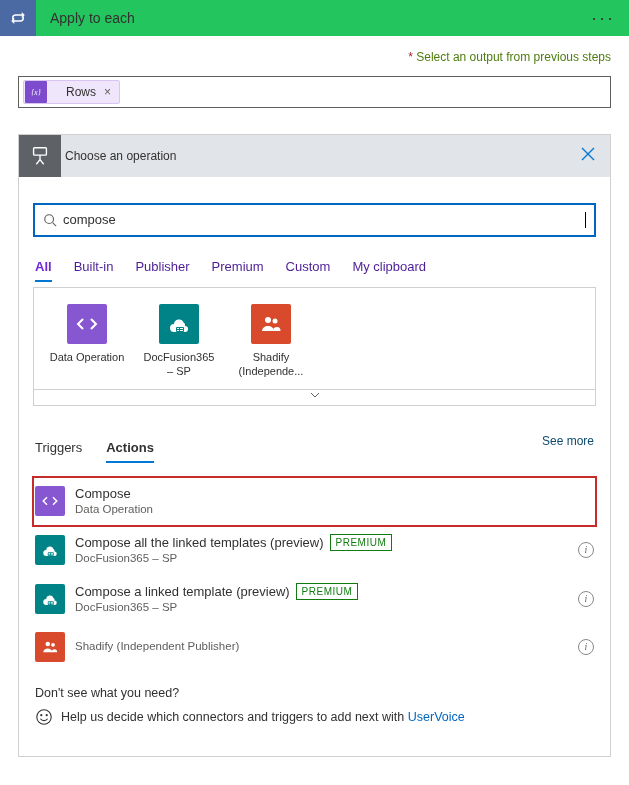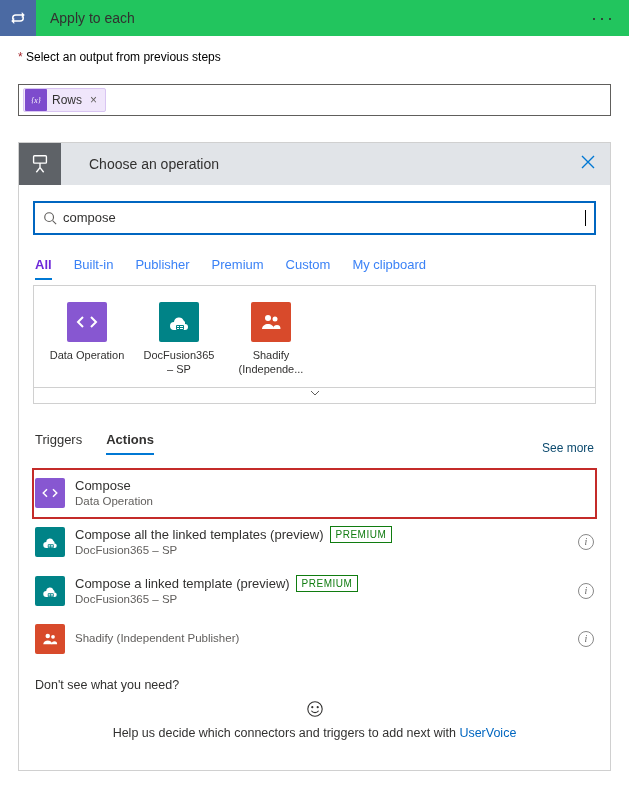--- a/index.html
+++ b/index.html
@@ -34,21 +34,21 @@
     color: #323130;
   }
   .header-dots {
     padding: 0 14px;
     font-size: 18px;
     letter-spacing: 2px;
     color: #323130;
     cursor: pointer;
   }
   .body-section { padding: 14px 18px 0 18px; }
-  .select-label { font-size: 12px; color: #000000; margin-bottom: 20px; }
+  .select-label { font-size: 12px; color: #4d7c0f; margin-bottom: 12px; text-align: right; }
   .select-label::before { content: "* "; color: #a4262c; }
   .output-box {
     border: 1px solid #605e5c;
     min-height: 30px;
     display: flex;
     align-items: center;
     padding: 3px 4px;
   }
   .token {
     display: inline-flex;
@@ -62,21 +62,21 @@
   .token-icon {
     width: 22px;
     height: 22px;
     background: #7d4bcd;
     display: flex;
     align-items: center;
     justify-content: center;
     margin: 1px;
     border-radius: 1px;
   }
-  .token-label { padding: 0 6px 0 4px; }
+  .token-label { padding: 0 6px 0 18px; }
   .token-x { padding: 0 8px 0 2px; color: #605e5c; cursor: pointer; }
 
   .op-panel {
     margin: 26px 18px 0 18px;
     border: 1px solid #d0d0d0;
   }
   .op-header {
     display: flex;
     align-items: center;
     background: #e1e4e8;
@@ -85,26 +85,26 @@
   .op-header-icon {
     width: 42px;
     height: 42px;
     background: #5e6267;
     display: flex;
     align-items: center;
     justify-content: center;
   }
   .op-header-title {
     flex: 1;
-    padding-left: 28px;
-    font-size: 14px;
+    padding-left: 4px;
+    font-size: 12px;
   }
   .op-close { padding: 0 14px; cursor: pointer; color: #0078d4; font-size: 18px; }
 
-  .op-body { padding: 16px 14px 10px 14px; }
+  .op-body { padding: 26px 14px 10px 14px; }
   .search-box {
     border: 2px solid #0066c0;
     height: 34px;
     display: flex;
     align-items: center;
     padding: 0 8px;
   }
   .search-box svg { margin-right: 6px; }
   .search-text {
     flex: 1;
@@ -120,21 +120,21 @@
   .cat-tabs {
     display: flex;
     gap: 22px;
     margin-top: 16px;
     border-bottom: 1px solid transparent;
     padding: 0 2px;
   }
   .cat-tab {
     padding: 6px 0;
     font-size: 13px;
-    color: #3b82f6;
+    color: #4c1d95;
     cursor: pointer;
     border-bottom: 2px solid transparent;
   }
   .cat-tab.active {
     color: #6d28d9;
     border-bottom: 2px solid #0078d4;
     font-weight: 600;
   }
 
   .connectors-box {
@@ -172,22 +172,22 @@
     text-align: center;
     height: 16px;
     line-height: 12px;
     color: #605e5c;
     cursor: pointer;
     font-size: 11px;
   }
 
   .sub-tabs {
     display: flex;
-    align-items: flex-end;
-    margin-top: 22px;
+    align-items: flex-start;
+    margin-top: 28px;
     padding: 0 2px;
   }
   .sub-tab {
     padding: 6px 0;
     font-size: 13px;
     color: #323130;
     cursor: pointer;
     margin-right: 24px;
     border-bottom: 2px solid transparent;
   }
@@ -258,21 +258,20 @@
     padding: 0 2px 20px 2px;
     font-size: 12.5px;
   }
   .footer-help {
     display: flex;
     align-items: center;
     gap: 8px;
     margin-top: 8px;
     font-size: 12.5px;
     color: #323130;
-    flex-direction: column;
   }
   .footer-help a { color: #0066c0; text-decoration: none; }
   .smiley {
     width: 18px; height: 18px;
     display: flex; align-items: center; justify-content: center;
   }
 </style>
 </head>
 <body>
 

